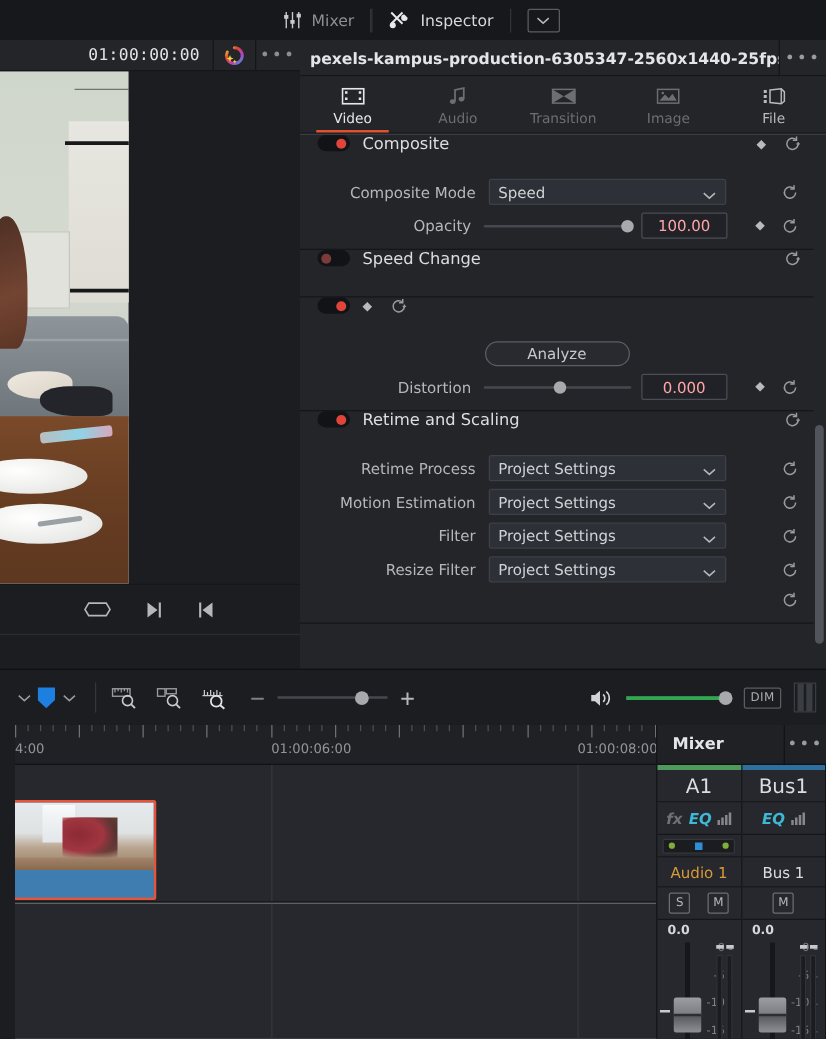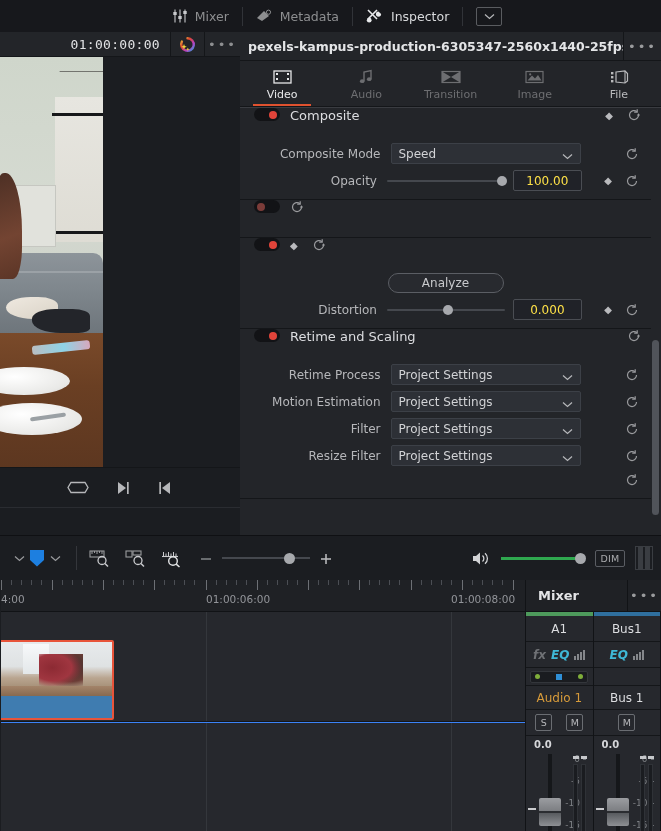--- a/index.html
+++ b/index.html
@@ -209,21 +209,21 @@
   .row .after { width: 61px; display: flex; align-items: center; gap: 13px;
     justify-content: flex-end; padding-right: 2px; }
 
   .slider-wrap { width: 122px; height: 21px; display: flex; align-items: center; position: relative; }
   .track { width: 100%; height: 2px; background: #45484e; border-radius: 1px; }
   .thumb { position: absolute; width: 10px; height: 10px; border-radius: 50%;
     background: #a7a9ad; top: 5.5px; }
   .numfield {
     width: 72px; height: 21px; background: #202228; border: 1px solid #4a4d53;
     border-radius: 2px; margin-left: 8px; display: flex; align-items: center;
-    justify-content: center; font-size: 12px; color: #fde047;
+    justify-content: center; font-size: 12px; color: #fca5a5;
   }
   .analyze-row { display: flex; justify-content: center; padding: 4px 0 2px 0; }
   .analyze {
     width: 116px; height: 20px; border: 1px solid #5b5e64; border-radius: 10px;
     display: flex; align-items: center; justify-content: center;
     font-size: 12px; color: #c8c9cc; background: #282a2f;
   }
   .kf { color: #b9babd; font-size: 10px; }
   .reset-only { display:flex; justify-content:flex-end; padding-right:12px; height:24px; align-items:center; }
 
@@ -261,22 +261,22 @@
   .dim {
     width: 30px; height: 17px; border: 1px solid #5a5d63; border-radius: 2px;
     display: flex; align-items: center; justify-content: center;
     font-size: 9.5px; color: #a9aaad; letter-spacing: .3px;
   }
   .meters { display: flex; gap: 2px; padding: 0 2px; border:1px solid #3a3d42; }
   .meters i { display:block; width: 5px; height: 22px; background: #3a3d42; }
 
   
   .timeline {
-    position: absolute; left: 1px; top: 580px; width: 525px; height: 251px;
-    background: #3b82f6; overflow: hidden;
+    position: absolute; left: 12px; top: 580px; width: 525px; height: 251px;
+    background: #737373; overflow: hidden;
   }
   .ruler { height: 32px; position: relative; background: #1f2125;
     border-bottom: 1px solid #111316; }
   .tickrow { position: absolute; left: 0; top: 0; width: 100%; height: 13px; }
   .tick { position: absolute; top: 0; width: 1px; background: #4b4e54; height: 5px; }
   .tick.maj { height: 10px; background: #6d7075; }
   .tclabel {
     position: absolute; top: 13px; font-size: 10.5px; color: #93959a;
     font-family: "DejaVu Sans", "Liberation Sans", sans-serif;
   }
@@ -315,21 +315,21 @@
   .mx-head { height: 32px; display: flex; align-items: center;
     border-bottom: 1px solid #111316; background:#1f2125; }
   .mx-head .t { flex:1; padding-left: 12px; font-size: 13px; color: #e3e4e6; font-weight: bold; }
   .mx-head .d { width: 34px; display:flex; align-items:center; justify-content:center;
     color:#9a9b9d; letter-spacing:2px; font-size:13px; border-left:1px solid #111316; height:32px;}
   .strips { display: flex; height: 219px; }
   .strip { width: 68px; border-right: 1px solid #111316; position: relative; }
   .colorbar { height: 4px; }
   .strip-name {
     height: 26px; display:flex; align-items:center; justify-content:center;
-    font-size: 12px; color:#dcdde0; border-bottom:1px solid #141619; background:#26282d;
+    font-size: 16px; color:#dcdde0; border-bottom:1px solid #141619; background:#26282d;
   }
   .fxrow {
     height: 26px; display:flex; align-items:center; justify-content:center; gap:5px;
     border-bottom:1px solid #141619; background:#26282d;
   }
   .fxrow .fx { font-style: italic; font-weight: bold; font-size: 12px; color:#6f7175; }
   .fxrow .eq { font-style: italic; font-weight: bold; font-size: 12px; color:#3fb8d6; }
   .bars { display: flex; align-items: flex-end; gap: 1px; height: 11px; }
   .bars i { display:block; width:2px; background:#85878b; }
   .inrow { height: 18px; background:#26282d; border-bottom:1px solid #141619;
@@ -379,29 +379,20 @@
             <line x1="13" y1="1.5" x2="13" y2="14.5"></line>
           </g>
           <rect x="1.3" y="4" width="3.4" height="3" fill="#c9cacd"></rect>
           <rect x="6.3" y="8" width="3.4" height="3" fill="#c9cacd"></rect>
           <rect x="11.3" y="3" width="3.4" height="3" fill="#c9cacd"></rect>
         </svg>
       </span>
       <span>Mixer</span>
     </div>
     <div class="tb-sep"></div>
-    <div class="tb-item">
-      <span class="ico">
-        <svg width="17" height="14" viewBox="0 0 17 14">
-          <path d="M1 9 L8 2 L13 7 L6 12 Z" fill="#8d8e90"></path>
-          <circle cx="12.5" cy="3.2" r="2.1" fill="none" stroke="#8d8e90" stroke-width="1"></circle>
-        </svg>
-      </span>
-      <span>Metadata</span>
-    </div>
     <div class="tb-sep"></div>
     <div class="tb-item inspector-on">
       <span class="ico">
         <svg width="18" height="16" viewBox="0 0 18 16">
           <path d="M2 2 L11 11 M11 2 L2 11" stroke="#e8e9eb" stroke-width="1.6" fill="none"></path>
           <circle cx="3.2" cy="12.2" r="2.4" fill="#e8e9eb"></circle>
           <path d="M12.5 3.5 a2.6 2.6 0 1 0 2.6 2.6 l-2.6 -2.6" fill="#e8e9eb"></path>
         </svg>
       </span>
       <span>Inspector</span>
@@ -609,20 +600,21 @@
               </span>
             </span>
           </div>
         </div>
 
         <div class="sect">
           <div class="sect-head">
             <span class="toggle off">
                 <span class="knob"></span>
               </span>
+            <span class="sect-title">Speed Change</span>
             <span class="head-icons">
               <span class="ico">
                 <svg width="14" height="14" viewBox="0 0 14 14">
                     <path d="M11.5 7a4.5 4.5 0 1 1 -1.6 -3.4" fill="none" stroke="#9a9b9e" stroke-width="1.2"></path>
                     <path d="M10.2 1.2 L10.2 4.2 L7.2 4.2" fill="none" stroke="#9a9b9e" stroke-width="1.2"></path>
                     <path d="M11.5 5.6 v2.8 M10.1 7 h2.8" stroke="#9a9b9e" stroke-width="1"></path>
                   </svg>
               </span>
             </span>
           </div>

